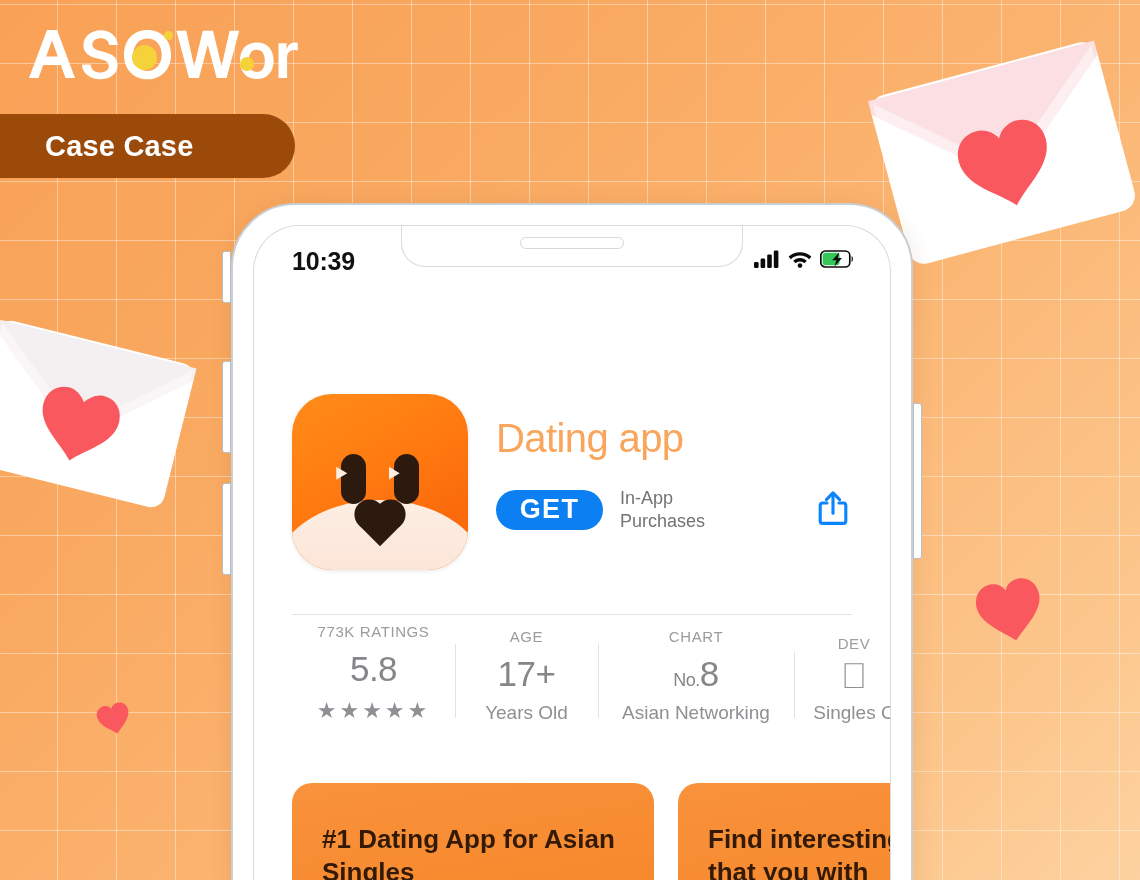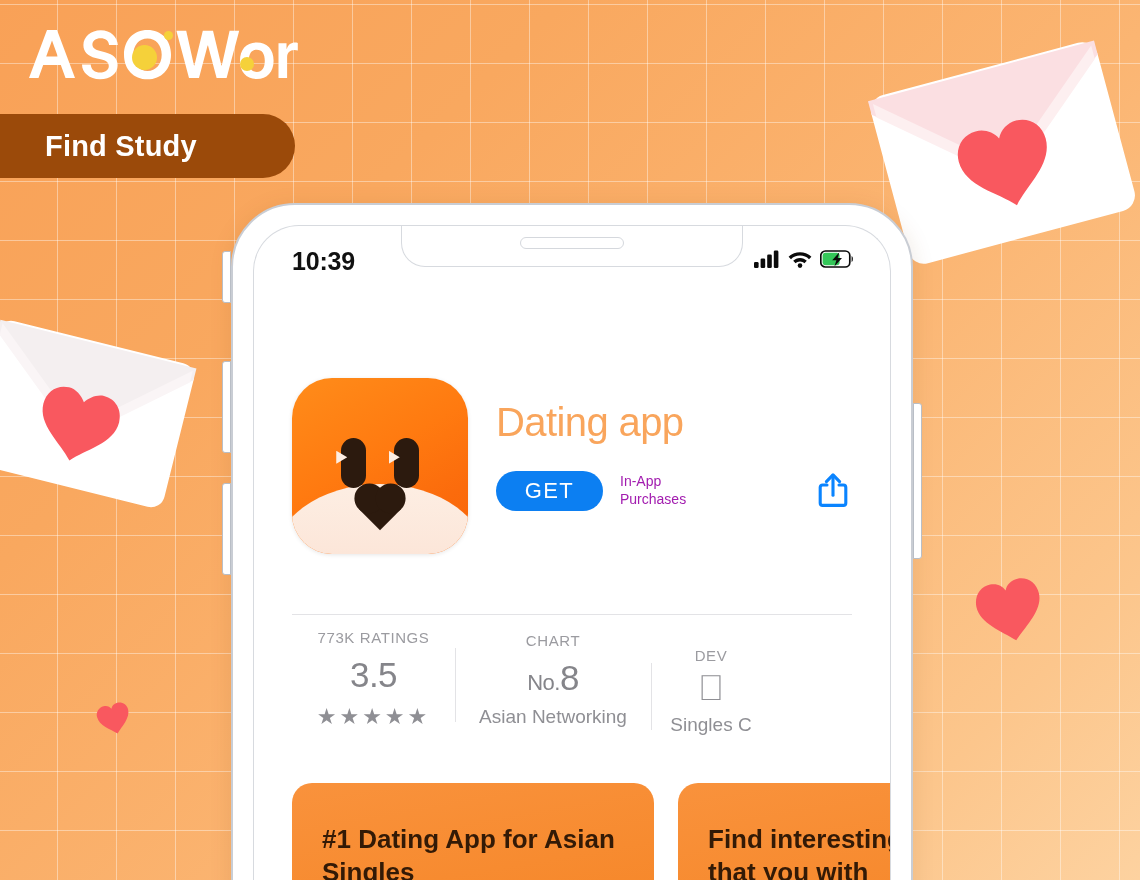--- a/index.html
+++ b/index.html
@@ -138,21 +138,21 @@
     justify-content: space-between;
     padding: 14px 36px 0 38px;
     z-index: 6;
   }
   #clock { font-size: 25px; font-weight: 600; color: #111; letter-spacing: -0.2px; }
   #status-icons { display: flex; align-items: center; gap: 8px; }
 
   
   #app-head {
     position: absolute;
-    top: 152px;
+    top: 168px;
     left: 38px;
     right: 38px;
     display: flex;
     gap: 28px;
   }
   #app-icon {
     width: 176px; height: 176px;
     border-radius: 40px;
     flex: 0 0 auto;
     position: relative;
@@ -210,50 +210,50 @@
     letter-spacing: -0.6px;
     white-space: nowrap;
   }
   #cta-row { display: flex; align-items: center; gap: 17px; margin-top: 26px; }
   #get-btn {
     background: #0c7ff2;
     color: #fff;
     border: none;
     border-radius: 24px;
     width: 107px; height: 40px;
-    font-size: 22px;
-    font-weight: 400;
+    font-size: 27px;
+    font-weight: 700;
     letter-spacing: 1.4px;
     cursor: pointer;
     font-family: "Liberation Sans", sans-serif;
   }
-  #iap { font-size: 14px; color: #a21caf; line-height: 1.26; }
+  #iap { font-size: 18px; color: #737373; line-height: 1.26; }
   #share-btn {
     margin-left: auto;
     background: none; border: none; cursor: pointer;
     padding: 0 4px;
     display: flex; align-items: center;
   }
 
   
   #divider {
     position: absolute;
     left: 38px; right: 38px;
     top: 388px;
     height: 1px;
     background: #e3e3e6;
   }
 
   
   #stats {
     position: absolute;
     left: 38px; right: 0;
-    top: 397px;
+    top: 385px;
     display: flex;
-    align-items: center;
+    align-items: flex-end;
   }
   .stat {
     position: relative;
     text-align: center;
     padding: 0 6px;
     flex: 0 0 auto;
   }
   .stat + .stat::before {
     content: "";
     position: absolute;
@@ -269,21 +269,21 @@
     white-space: nowrap;
   }
   .stat-value {
     font-size: 35px;
     color: #85858a;
     font-weight: 400;
     margin-top: 9px;
     white-space: nowrap;
     letter-spacing: -0.5px;
   }
-  .stat-value .sm { font-size: 22px; }
+  .stat-value .sm { font-size: 18px; }
   .stat-sub {
     font-size: 19px;
     color: #8f8f94;
     margin-top: 8px;
     white-space: nowrap;
   }
   .stars { color: #8f8f94; font-size: 22px; letter-spacing: 3px; margin-top: 9px; }
   .dev-glyph {
     font-size: 36px;
     color: #8f8f94;
@@ -339,21 +339,21 @@
         <path d="M251.5 54 L260.1 54 L260.1 33.6 C260.1 28.9 262.8 26.1 267.3 26.1 C268.6 26.1 269.9 26.3 270.8 26.6 L270.8 18.9 C270 18.7 269 18.6 268 18.6 C264.1 18.6 261.1 20.8 259.9 24.7 L259.5 24.7 L259.5 19.2 L251.5 19.2 Z"></path>
       </g>
     </svg>
   </div>
 
   <div style="position:absolute;left:132px;top:45px;width:25px;height:25px;border-radius:50%;background:#f5d13a;z-index:7;"></div>
   <div style="position:absolute;left:164px;top:31px;width:9px;height:9px;border-radius:50%;background:#f5d13a;z-index:7;"></div>
   <div style="position:absolute;left:240px;top:57px;width:14px;height:14px;border-radius:50%;background:#f5d13a;z-index:7;"></div>
 
   <div id="case-badge">
-    <span class="lbl">Find Study</span>
+    <span class="lbl">Case Case</span>
   </div>
 
   <div class="deco" style="left:884px;top:64px;width:238px;height:178px;transform:rotate(-15deg);">
     <svg width="238" height="178" viewBox="0 0 238 178" aria-hidden="true">
       <rect x="2" y="2" width="234" height="174" rx="16" fill="#ffffff"></rect>
       <path d="M2 18 L119 112 L236 18 L236 4 L2 4 Z" fill="#fbdfe2"></path>
       <path d="M119 118 L6 22 L6 8 L119 104 L232 8 L232 22 Z" fill="#fdeff0"></path>
       <path d="M119 143 C104 126 74 112 74 86 C74 71 85 61 98 61 C107 61 115 66 119 74 C123 66 131 61 140 61 C153 61 164 71 164 86 C164 112 134 126 119 143 Z" fill="#f9585f"></path>
     </svg>
   </div>
@@ -453,24 +453,29 @@
           </div>
         </div>
       </div>
 
       <div id="divider"></div>
 
       <div id="stats">
 
         <div class="stat" style="width:163px;">
           <div class="stat-label">773K RATINGS</div>
-          <div class="stat-value">3.5</div>
+          <div class="stat-value">5.8</div>
           <div class="stars">★★★★★</div>
         </div>
 
+        <div class="stat" style="width:143px;">
+          <div class="stat-label">AGE</div>
+          <div class="stat-value">17+</div>
+          <div class="stat-sub">Years Old</div>
+        </div>
 
         <div class="stat" style="width:196px;">
           <div class="stat-label">CHART</div>
           <div class="stat-value">
             <span class="sm">No.</span><span>8</span>
           </div>
           <div class="stat-sub">Asian Networking</div>
         </div>
 
         <div class="stat" style="width:120px;margin-top:24px;">

